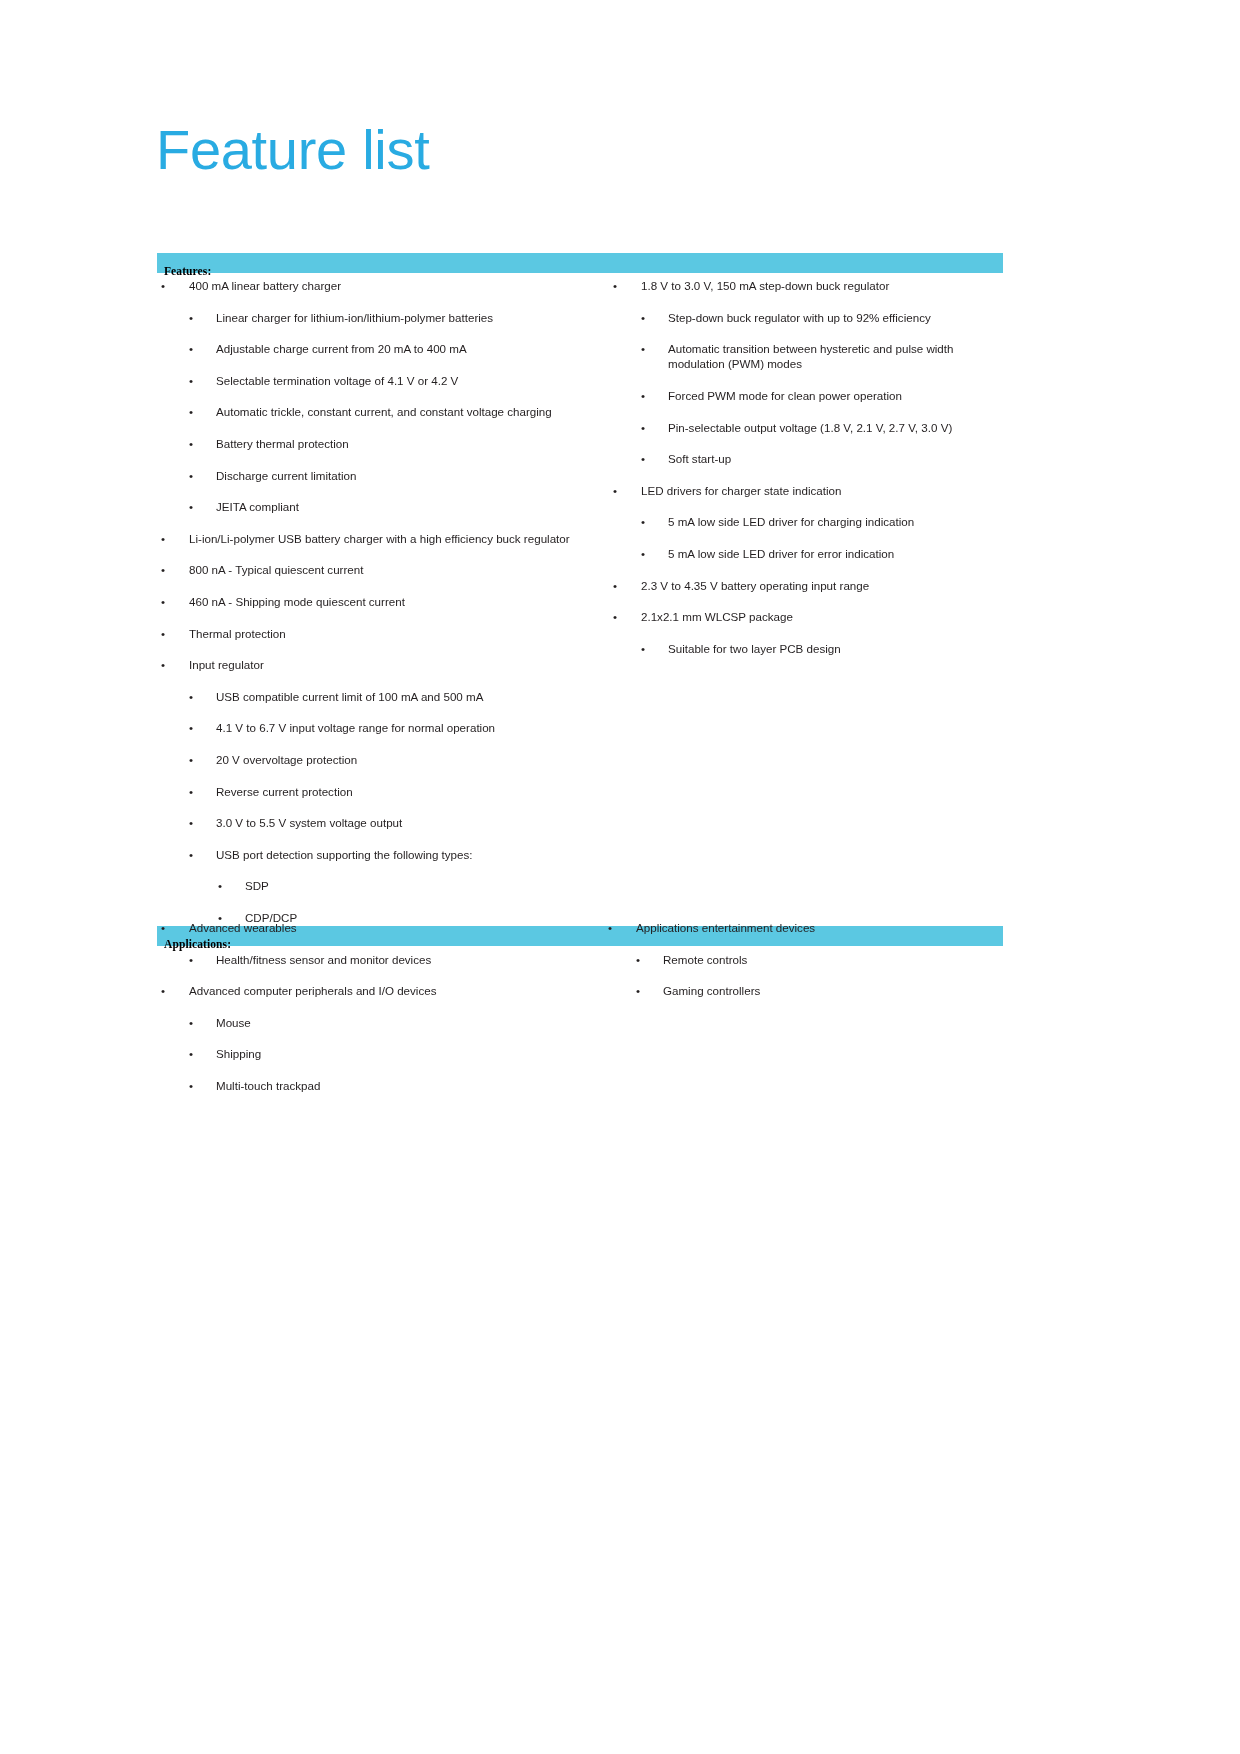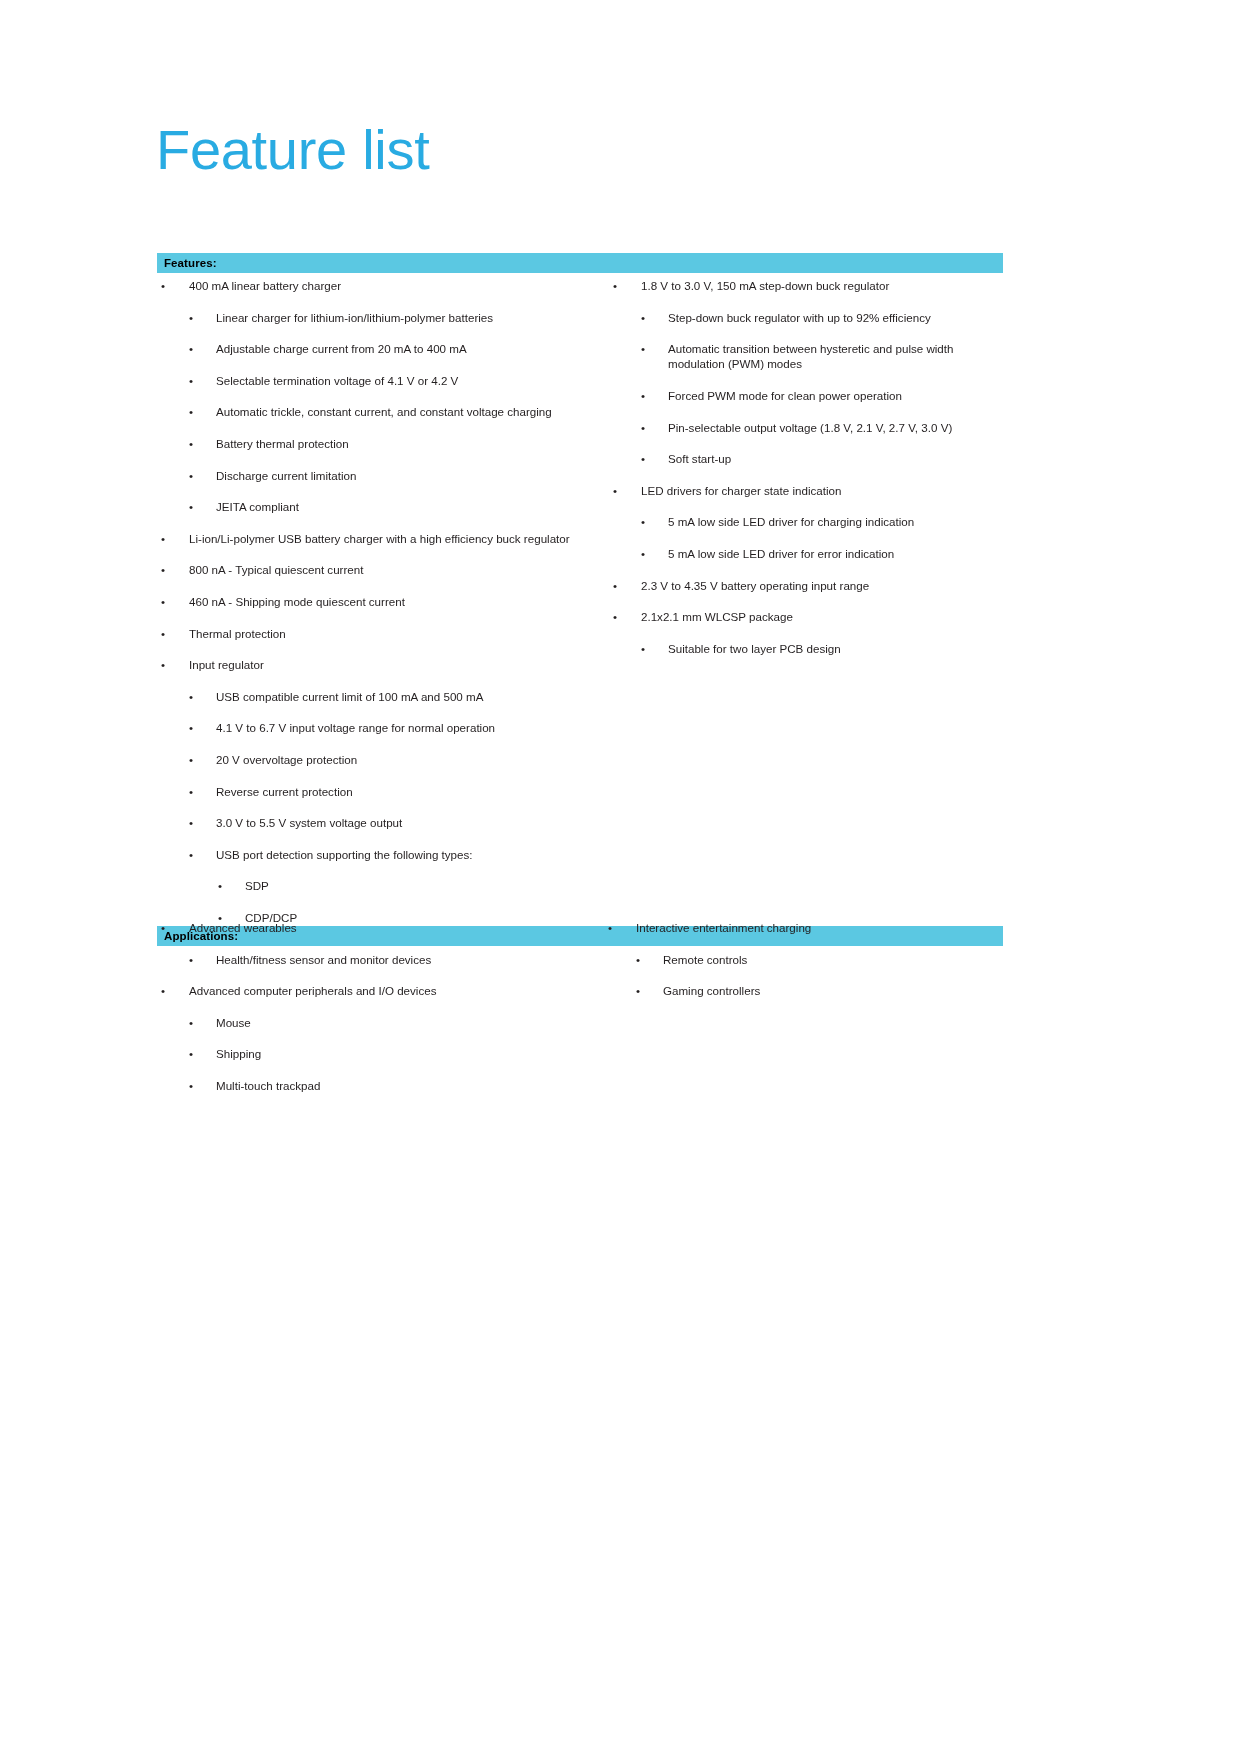--- a/index.html
+++ b/index.html
@@ -37,25 +37,26 @@
     position: absolute;
     left: 157px;
     width: 846px;
     height: 20px;
     background: #5BC8E2;
     box-sizing: border-box;
   }
   .section-bar .bar-label {
     position: absolute;
     left: 7px;
-    top: 4px;
+    top: 12px;
     font-size: 11.5px;
     font-weight: bold;
     color: #000000;
     letter-spacing: 0.1px;
+    font-family: Liberation Serif, serif;
   }
   #features-bar { top: 253px; }
   #applications-bar { top: 895px; margin-top: 31px; }
 
   
   .col {
     position: absolute;
   }
   #features-left  { left: 157px; top: 278px; width: 440px; }
   #features-right { left: 609px; top: 278px; width: 400px; }
@@ -337,21 +338,21 @@
           <span class="bullet">•</span>
           <span class="txt">Multi-touch trackpad</span>
         </li>
       </ul>
   </div>
 
   <div class="col" id="apps-right">
     <ul class="lvl">
         <li class="item l1">
           <span class="bullet">•</span>
-          <span class="txt">Interactive entertainment charging</span>
+          <span class="txt">Applications entertainment devices</span>
         </li>
         <li class="item l2">
           <span class="bullet">•</span>
           <span class="txt">Remote controls</span>
         </li>
         <li class="item l2">
           <span class="bullet">•</span>
           <span class="txt">Gaming controllers</span>
         </li>
       </ul>

